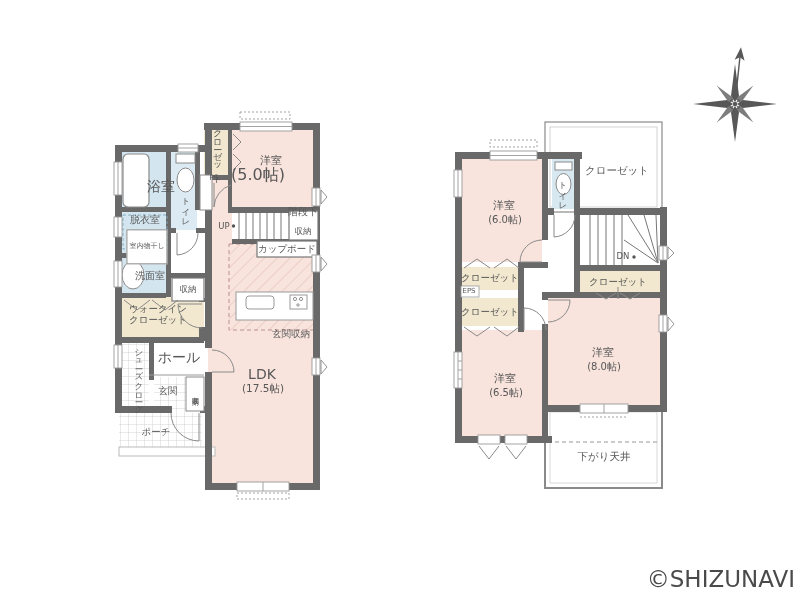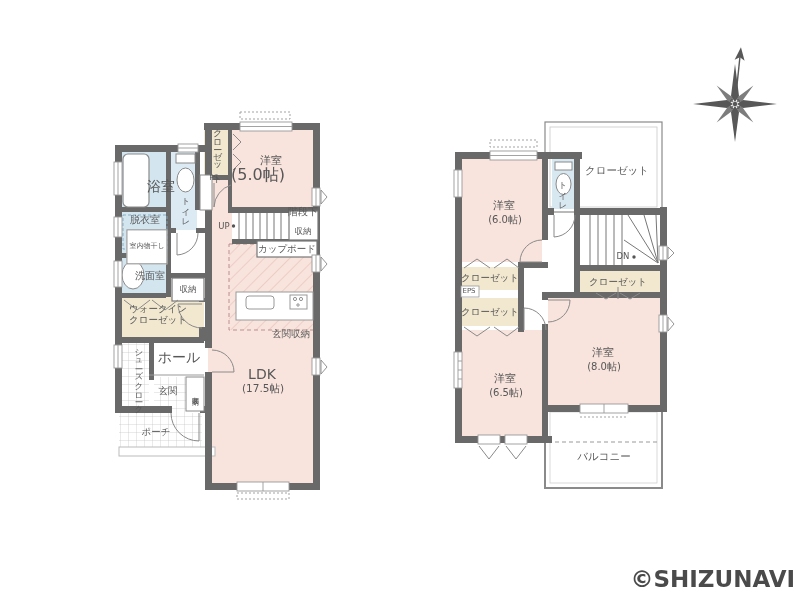--- a/index.html
+++ b/index.html
@@ -3,21 +3,21 @@
 <meta charset="utf-8">
 <style>
   html,body{margin:0;padding:0;background:#fff;}
   #canvas{position:relative;width:800px;height:600px;background:#fff;overflow:hidden;
           font-family:"DejaVu Sans",sans-serif;}
   #plan-svg{position:absolute;left:0;top:0;}
   .lbl{position:absolute;transform:translate(-50%,-50%);color:#575757;line-height:1.05;
        white-space:nowrap;text-align:center;}
   .v{writing-mode:vertical-rl;text-orientation:upright;letter-spacing:1px;}
   .chip{background:#fff;border:1px solid #8a8a8a;padding:13px 2px;}
-  #watermark{position:absolute;right:5px;top:566px;font-size:23px;font-weight:700;
+  #watermark{position:absolute;right:5px;top:566px;font-size:23px;font-weight:400;
              color:#4a4a4a;letter-spacing:0;}
 </style>
 </head>
 <body>
 
 <div id="canvas">
 
 <svg id="plan-svg" width="800" height="600" viewBox="0 0 800 600">
   <defs>
     <pattern id="tile" width="8" height="8" patternUnits="userSpaceOnUse">
@@ -305,17 +305,17 @@
 <div class="lbl" style="left:617px;top:171px;font-size:10.5px">クローゼット</div>
 <div class="lbl" style="left:623px;top:256px;font-size:8.5px">DN</div>
 <div class="lbl" style="left:618px;top:282px;font-size:9.5px">クローゼット</div>
 <div class="lbl" style="left:490px;top:278px;font-size:9.5px">クローゼット</div>
 <div class="lbl" style="left:469px;top:292px;font-size:7px">EPS</div>
 <div class="lbl" style="left:490px;top:312px;font-size:9.5px">クローゼット</div>
 <div class="lbl" style="left:505px;top:379px;font-size:11px">洋室</div>
 <div class="lbl" style="left:506px;top:393px;font-size:10px">(6.5帖)</div>
 <div class="lbl" style="left:603px;top:353px;font-size:11px">洋室</div>
 <div class="lbl" style="left:604px;top:367px;font-size:10px">(8.0帖)</div>
-<div class="lbl" style="left:604px;top:457px;font-size:10.5px">バルコニー</div>
+<div class="lbl" style="left:604px;top:457px;font-size:10.5px">下がり天井</div>
 
 <div id="watermark">©SHIZUNAVI</div>
 
 </div>
 
 </body></html>

